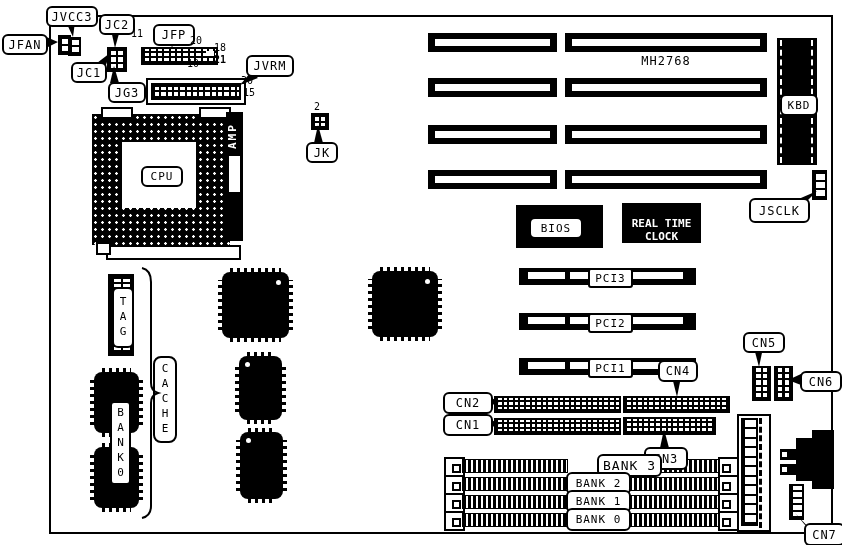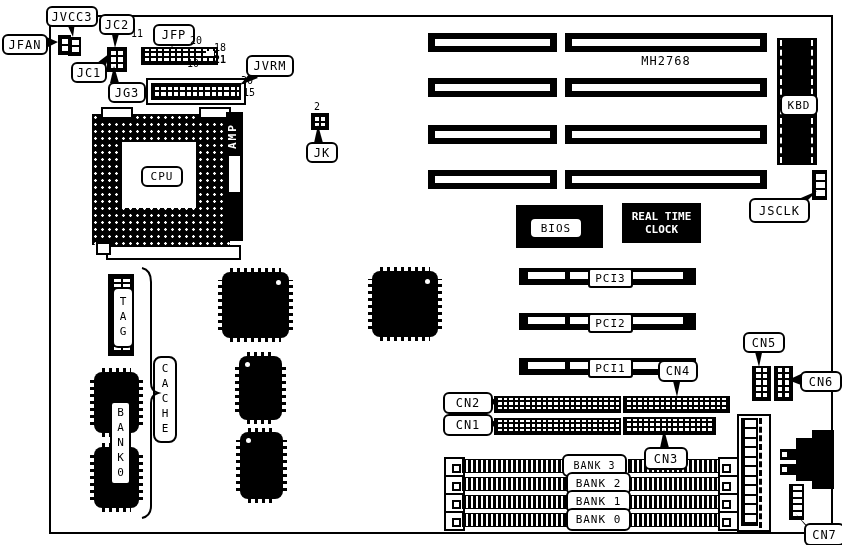--- a/index.html
+++ b/index.html
@@ -121,21 +121,21 @@
   <div class="callout" style="left:108px;top:82px;width:34px;height:17px;">JG3</div>
 
   <div class="grid" style="left:311px;top:113px;width:14px;height:13px;--cw:6px;--ch:5.5px;"></div>
   <span class="pinnum" style="left:314px;top:101px;">2</span>
   <div class="callout" style="left:306px;top:142px;width:28px;height:17px;">JK</div>
 
   <div class="abs" style="left:516px;top:205px;width:87px;height:43px;background:#000;"></div>
   <div class="callout" style="left:529px;top:217px;width:50px;height:18px;font-size:11px;">BIOS</div>
 
   <div class="abs" style="left:622px;top:203px;width:79px;height:40px;background:#000;color:#fff;
-              display:flex;flex-direction:column;align-items:center;justify-content:center;
+              display:flex;flex-direction:column;align-items:center;justify-content:flex-end;
               font:bold 11px 'DejaVu Sans Mono',monospace;line-height:13px;">
     <span>REAL TIME</span>
     <span>CLOCK</span>
   </div>
 
   <div class="pci" style="left:519px;top:268px;width:177px;height:17px;">
     <i style="left:9px;width:37px;"></i>
       <i style="left:51px;width:20px;"></i>
       <i style="left:111px;width:53px;"></i>
   </div>
@@ -163,21 +163,21 @@
   <div class="callout" style="left:644px;top:447px;width:40px;height:19px;">CN3</div>
 
   <div class="simm-end" style="left:444px;top:457px;width:17px;height:16px;">
       <i style="right:2px;"></i>
     </div>
   <div class="hatch" style="left:462px;top:459px;width:104px;height:12px;"></div>
   <div class="hatch" style="left:628px;top:459px;width:89px;height:12px;"></div>
   <div class="simm-end" style="left:718px;top:457px;width:17px;height:16px;">
       <i style="left:2px;"></i>
     </div>
-  <div class="callout" style="left:562px;top:454px;width:61px;height:19px;font-size:10px;">BANK 3</div>
+  <div class="callout" style="left:597px;top:454px;width:61px;height:19px;font-size:13px;">BANK 3</div>
 
   <div class="simm-end" style="left:444px;top:475px;width:17px;height:16px;">
       <i style="right:2px;"></i>
     </div>
   <div class="hatch" style="left:462px;top:477px;width:104px;height:12px;"></div>
   <div class="hatch" style="left:628px;top:477px;width:89px;height:12px;"></div>
   <div class="simm-end" style="left:718px;top:475px;width:17px;height:16px;">
       <i style="left:2px;"></i>
     </div>
   <div class="callout" style="left:566px;top:472px;width:61px;height:19px;font-size:11px;">BANK 2</div>

